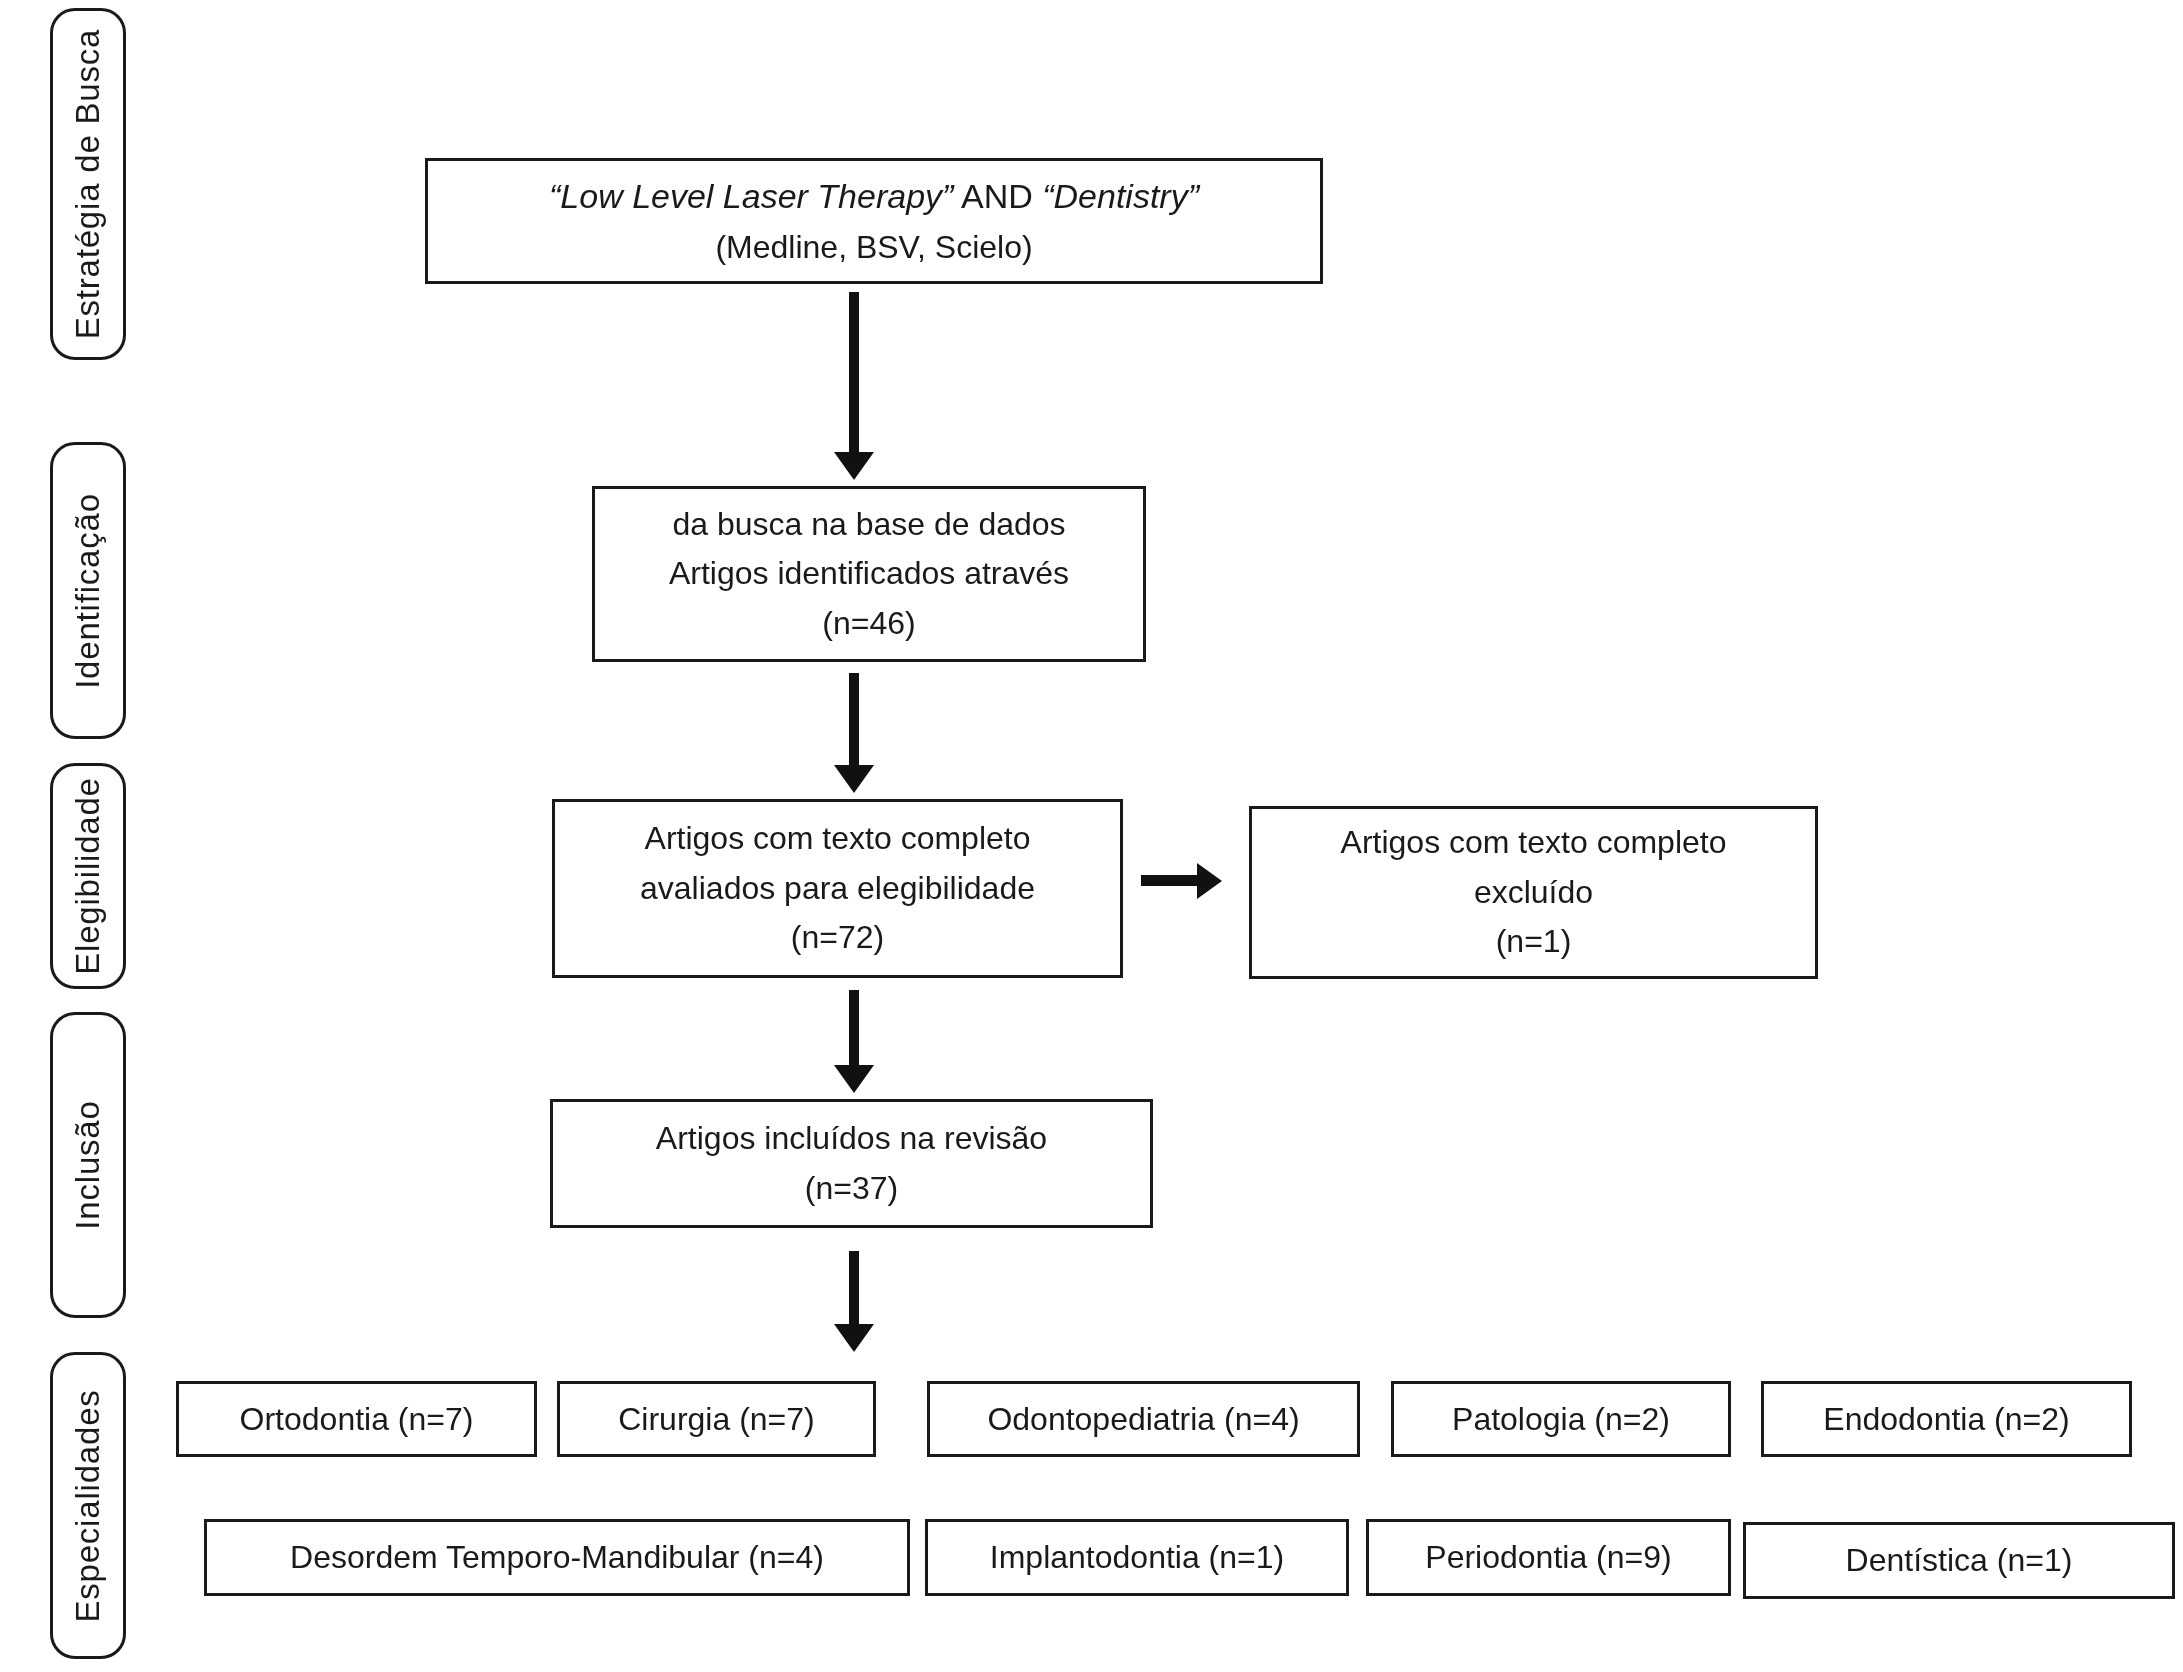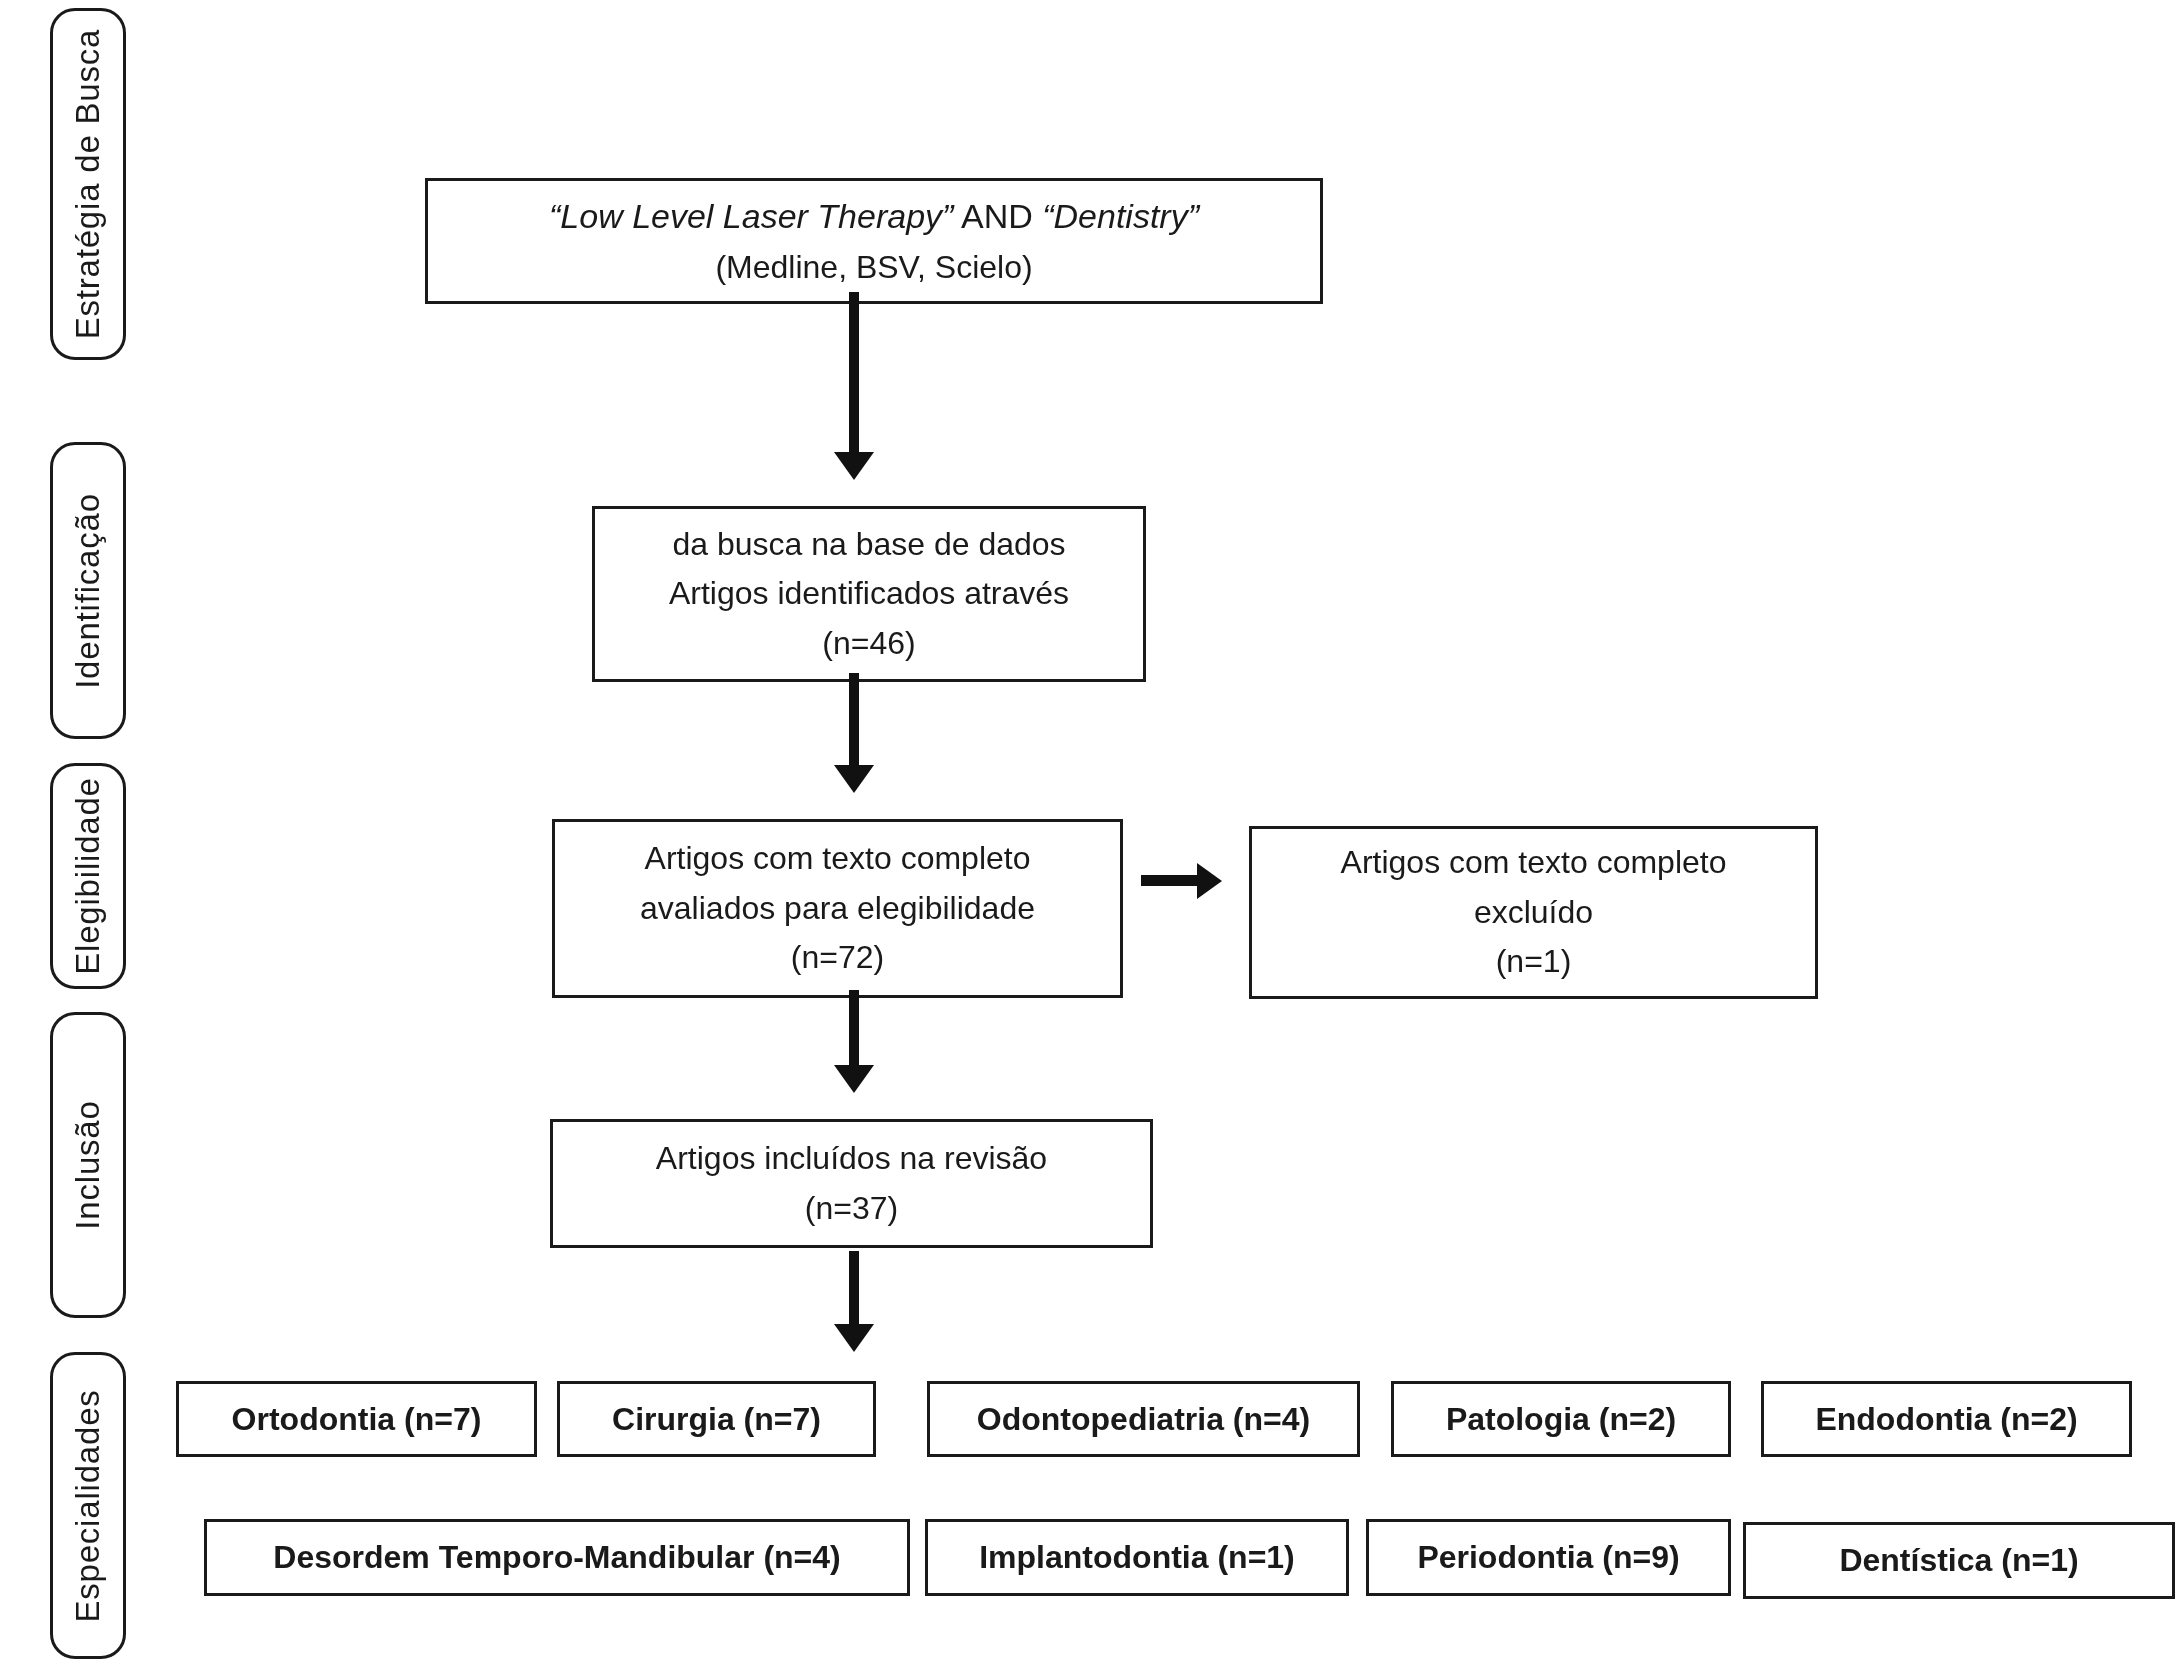--- a/index.html
+++ b/index.html
@@ -34,37 +34,35 @@
     position: absolute;
     border: 3.3px solid #1a1a1a;
     background: #ffffff;
     box-sizing: border-box;
     display: flex;
     flex-direction: column;
     align-items: center;
     justify-content: center;
     font-size: 32px;
     line-height: 1.55;
-    margin-top: 20px;
   }
   .fbox .ln { white-space: nowrap; }
   .search-line { font-size: 34px; font-style: italic; }
   .search-line .op { font-style: normal; }
   .spec {
     position: absolute;
     border: 3.3px solid #1a1a1a;
     background: #ffffff;
     box-sizing: border-box;
     display: flex;
     align-items: center;
     justify-content: center;
     text-align: center;
     font-size: 32px;
     white-space: nowrap;
-    font-weight: bold;
   }
   .varrow {
     position: absolute;
     display: flex;
     flex-direction: column;
     align-items: center;
     width: 40px;
   }
   .varrow .shaft { width: 10.8px; flex: 1 1 auto; background: #111111; }
   .varrow .head {

